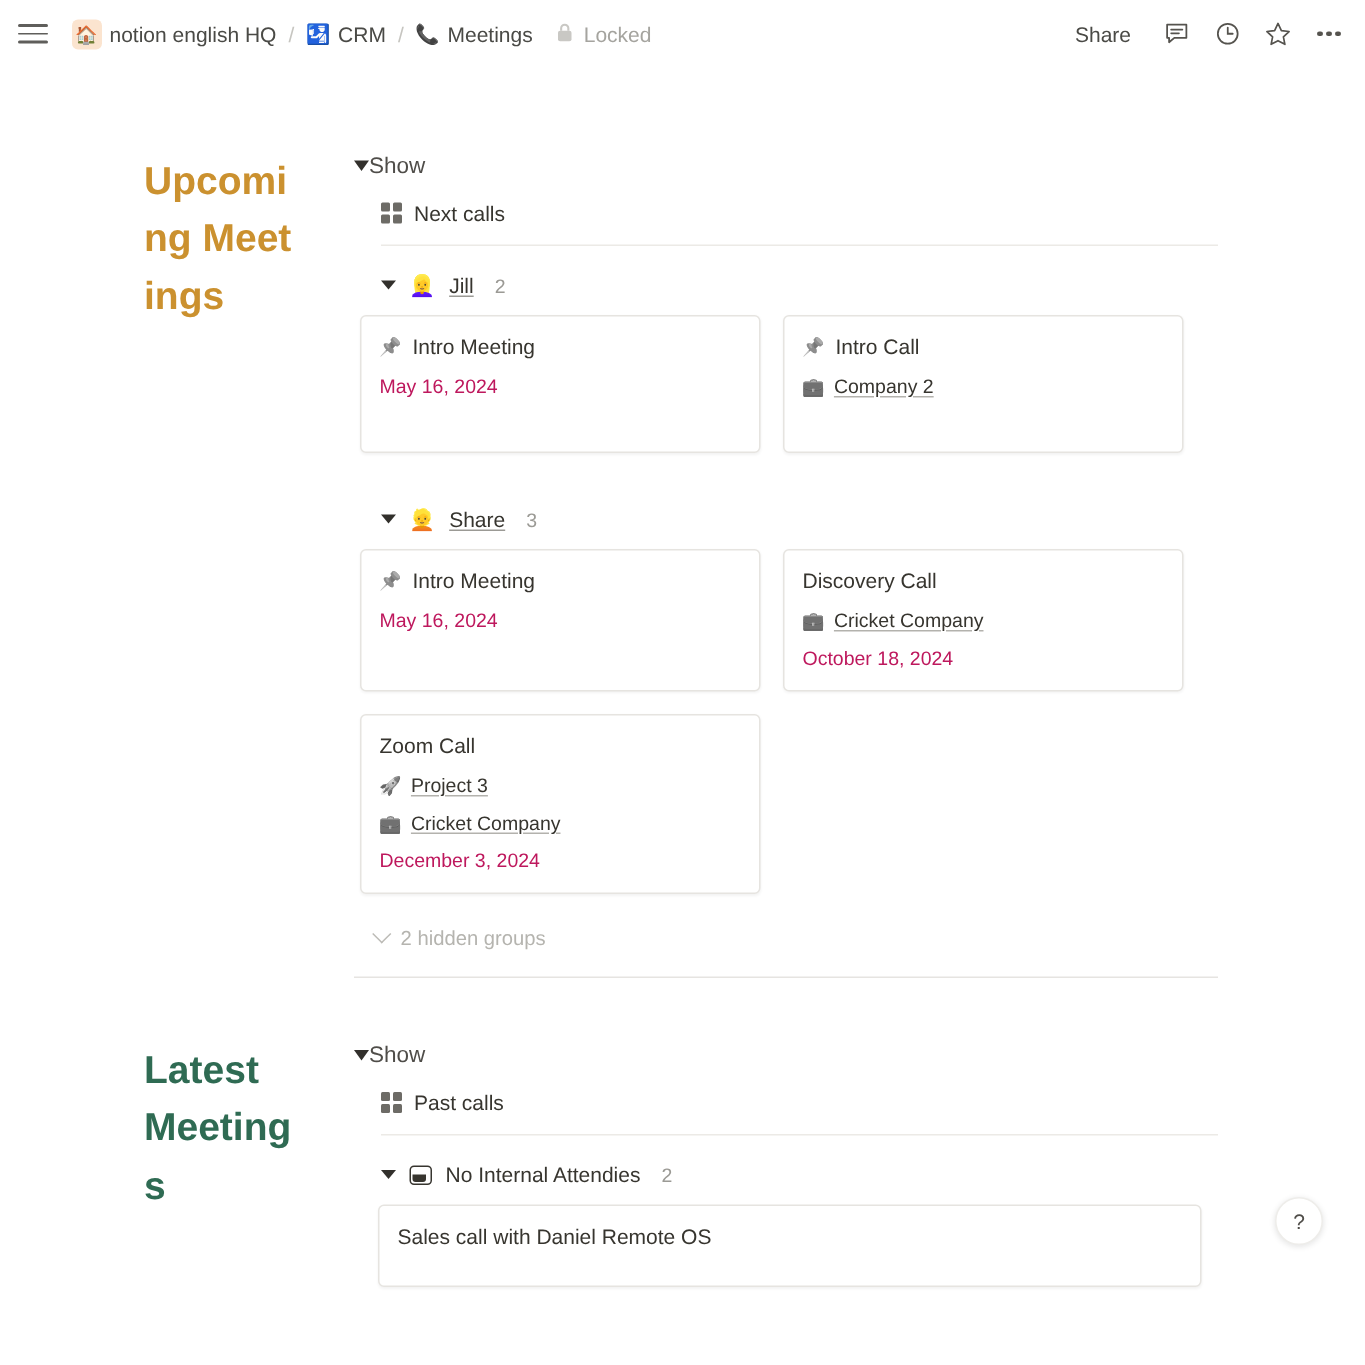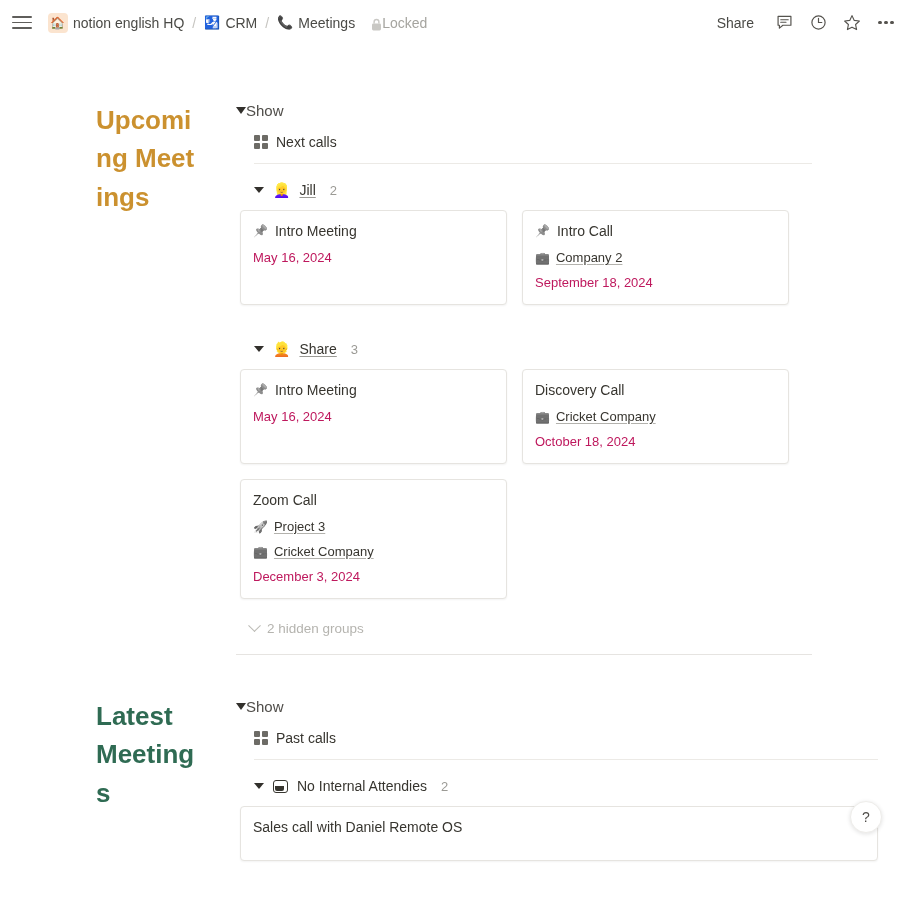--- a/index.html
+++ b/index.html
@@ -29,21 +29,21 @@
   .crumbs { display: flex; align-items: center; font-size: 14px; }
   .crumb { display: flex; align-items: center; gap: 5px; padding: 2px 4px; border-radius: 4px; cursor: pointer; }
   .crumb-label { color: #4a4a46; white-space: nowrap; }
   .crumb-sep { color: #c6c5c0; margin: 0 4px; font-size: 14px; }
   .home-badge {
     width: 20px; height: 20px; border-radius: 4px;
     background: #fbe4cf; display: flex; align-items: center; justify-content: center;
     font-size: 12px; line-height: 1;
   }
   .ico-glyph { font-size: 13px; line-height: 1; display:inline-flex; }
-  .locked { display: flex; align-items: flex-end; gap: 0; margin-left: 12px; color: #a5a49f; font-size: 14px; }
+  .locked { display: flex; align-items: flex-start; gap: 7px; margin-left: 12px; color: #a5a49f; font-size: 14px; }
 
   .topbar-right { margin-left: auto; display: flex; align-items: center; gap: 14px; }
   .share-btn { font-size: 14px; color: #4a4a46; cursor: pointer; padding: 3px 6px; border-radius: 4px; }
   .ticon { width: 20px; height: 20px; display: flex; align-items: center; justify-content: center; cursor: pointer; color: #55534e; }
   .dots { display: flex; gap: 2.5px; align-items: center; }
   .dots i { width: 3.4px; height: 3.4px; border-radius: 50%; background: #55534e; display: block; }
 
   
   .page { padding: 0; position: relative; }
 
@@ -86,21 +86,21 @@
 
   .cards { display: flex; flex-wrap: wrap; gap: 15px; padding-left: 4px; }
   .card {
     width: 267px;
     border: 1px solid #e6e4e0;
     border-radius: 4px;
     background: #ffffff;
     padding: 12px 12px 14px 12px;
     box-shadow: 0 1px 2px rgba(15,15,15,0.05);
   }
-  .card.wide { width: 638px; }
+  .card.wide { width: 549px; margin-left: 12px; }
   .card-title { display: flex; align-items: center; gap: 7px; font-size: 14px; color: #37352f; margin-bottom: 11px; }
   .pin { font-size: 12px; line-height: 1; filter: grayscale(1); opacity: .75; }
   .card-rel { display: flex; align-items: center; gap: 6px; font-size: 13px; margin-bottom: 10px; }
   .rel-link { text-decoration: underline; text-underline-offset: 2px; text-decoration-color: #b3b2ad; color: #37352f; cursor: pointer; }
   .brief { font-size: 12px; line-height: 1; filter: grayscale(1) opacity(.8); }
   .card-date { font-size: 13px; color: #be185d; }
   .card-min { padding-bottom: 36px; }
 
   .hidden-groups { display: flex; align-items: center; gap: 8px; padding-left: 14px; margin-top: 22px; cursor: pointer; }
   .chev { width: 9px; height: 9px; border-right: 1.6px solid #bcbbb6; border-bottom: 1.6px solid #bcbbb6; transform: rotate(45deg) translate(-2px,-2px); }
@@ -229,21 +229,20 @@
 
         <div class="card">
           <div class="card-title">
             <span class="pin">📌</span>
             <span>Intro Call</span>
           </div>
           <div class="card-rel">
             <span class="brief">💼</span>
             <span class="rel-link">Company 2</span>
           </div>
-          <div class="card-date">September 18, 2024</div>
         </div>
       </div>
 
       <div class="group-row" style="margin-top:24px;">
         <span class="g-tri"></span>
         <span class="g-emoji">👱</span>
         <span class="g-name">Share</span>
         <span class="g-count">3</span>
       </div>
 

